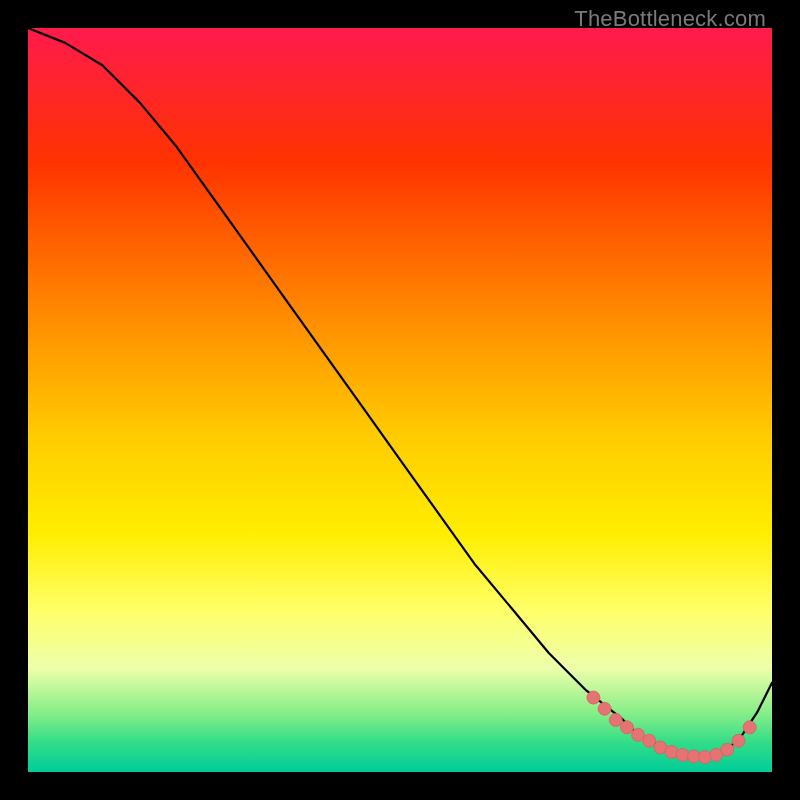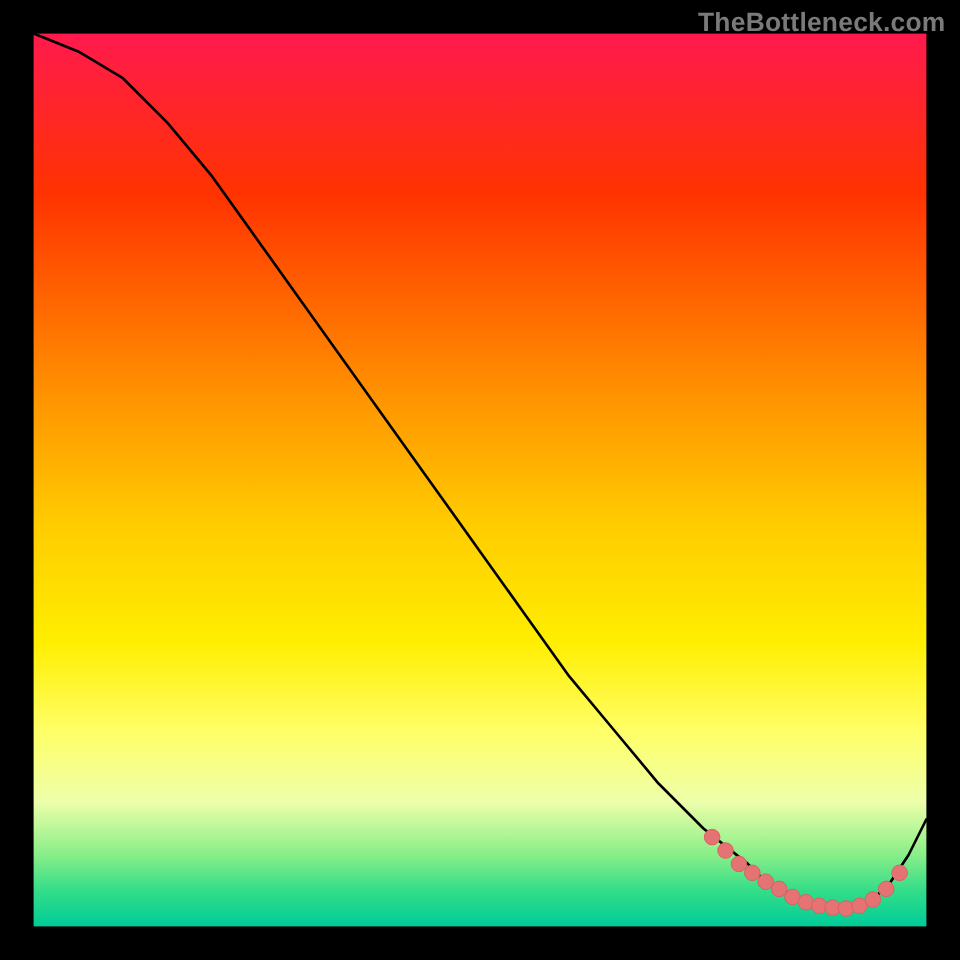--- a/index.html
+++ b/index.html
@@ -35,24 +35,24 @@
       #ffff66 78%,
       #eeffaa 86%,
       #88ee88 92%,
       #33dd88 96%,
       #00cc99 100%
     );
   }
   .watermark {
     position: absolute;
     top: 6px;
-    right: 12px;
+    right: 34px;
     color: #7a7a7a;
     font-size: 22px;
-    font-weight: 700;
+    font-weight: 400;
     letter-spacing: 0.2px;
     pointer-events: none;
   }
   svg.curve {
     position: absolute;
     left: 28px;
     top: 28px;
     width: 744px;
     height: 744px;
     overflow: visible;

